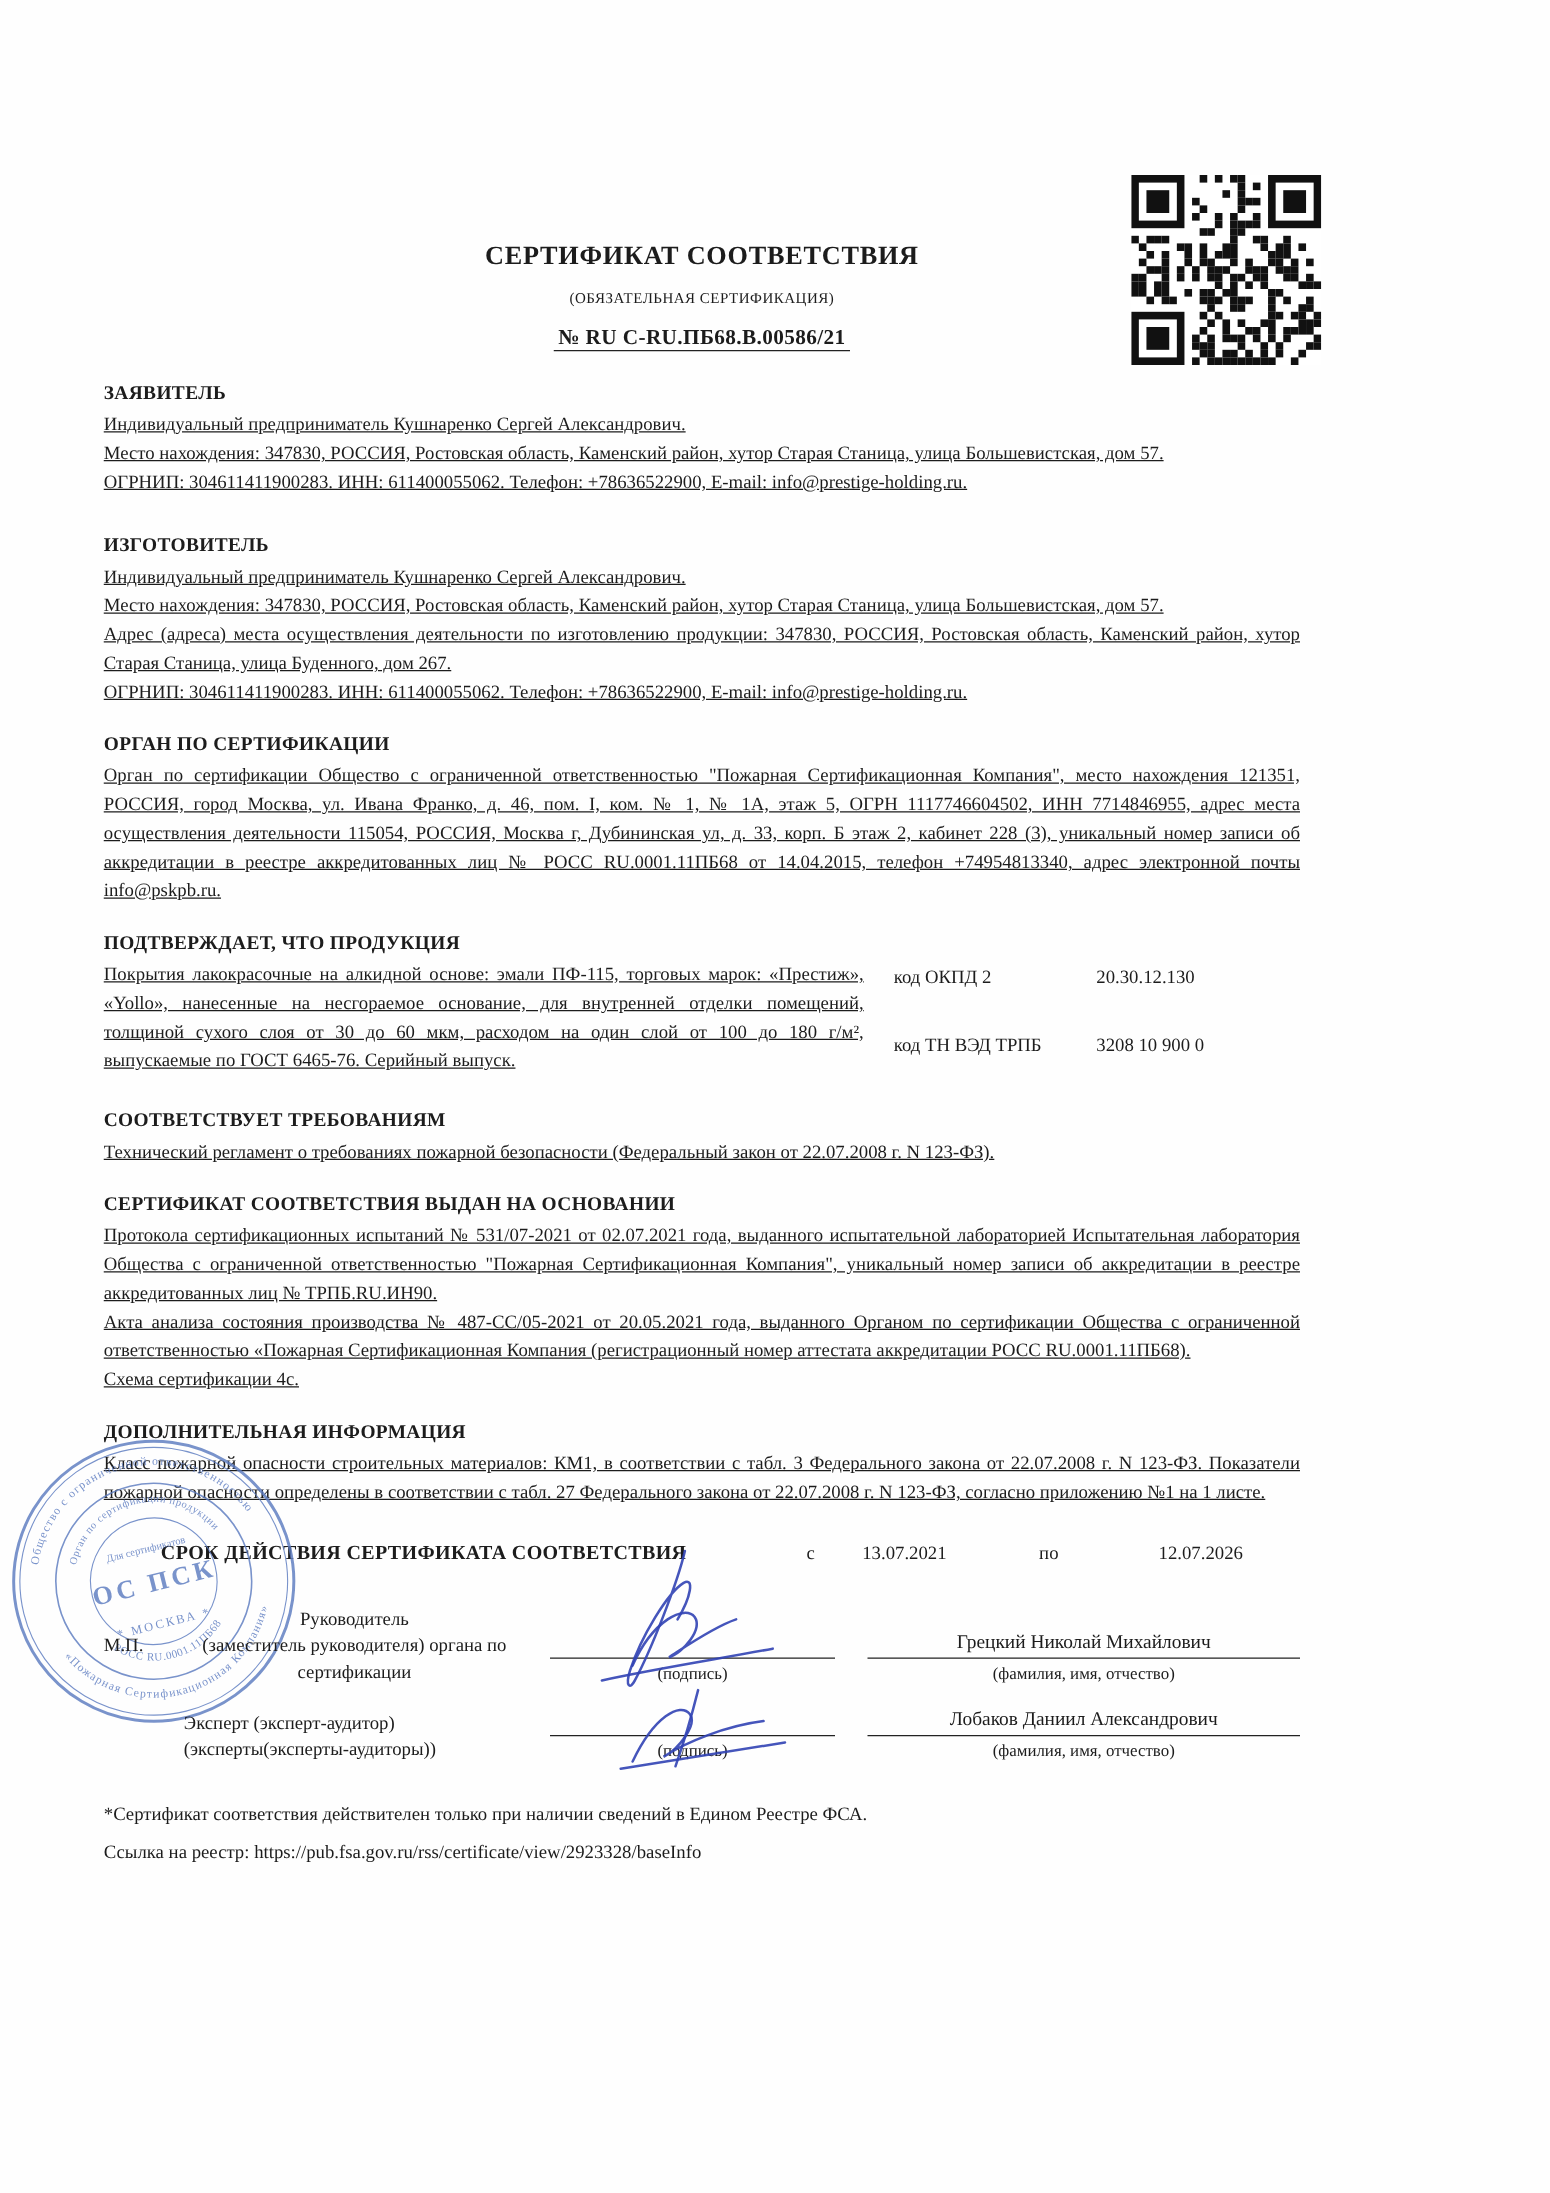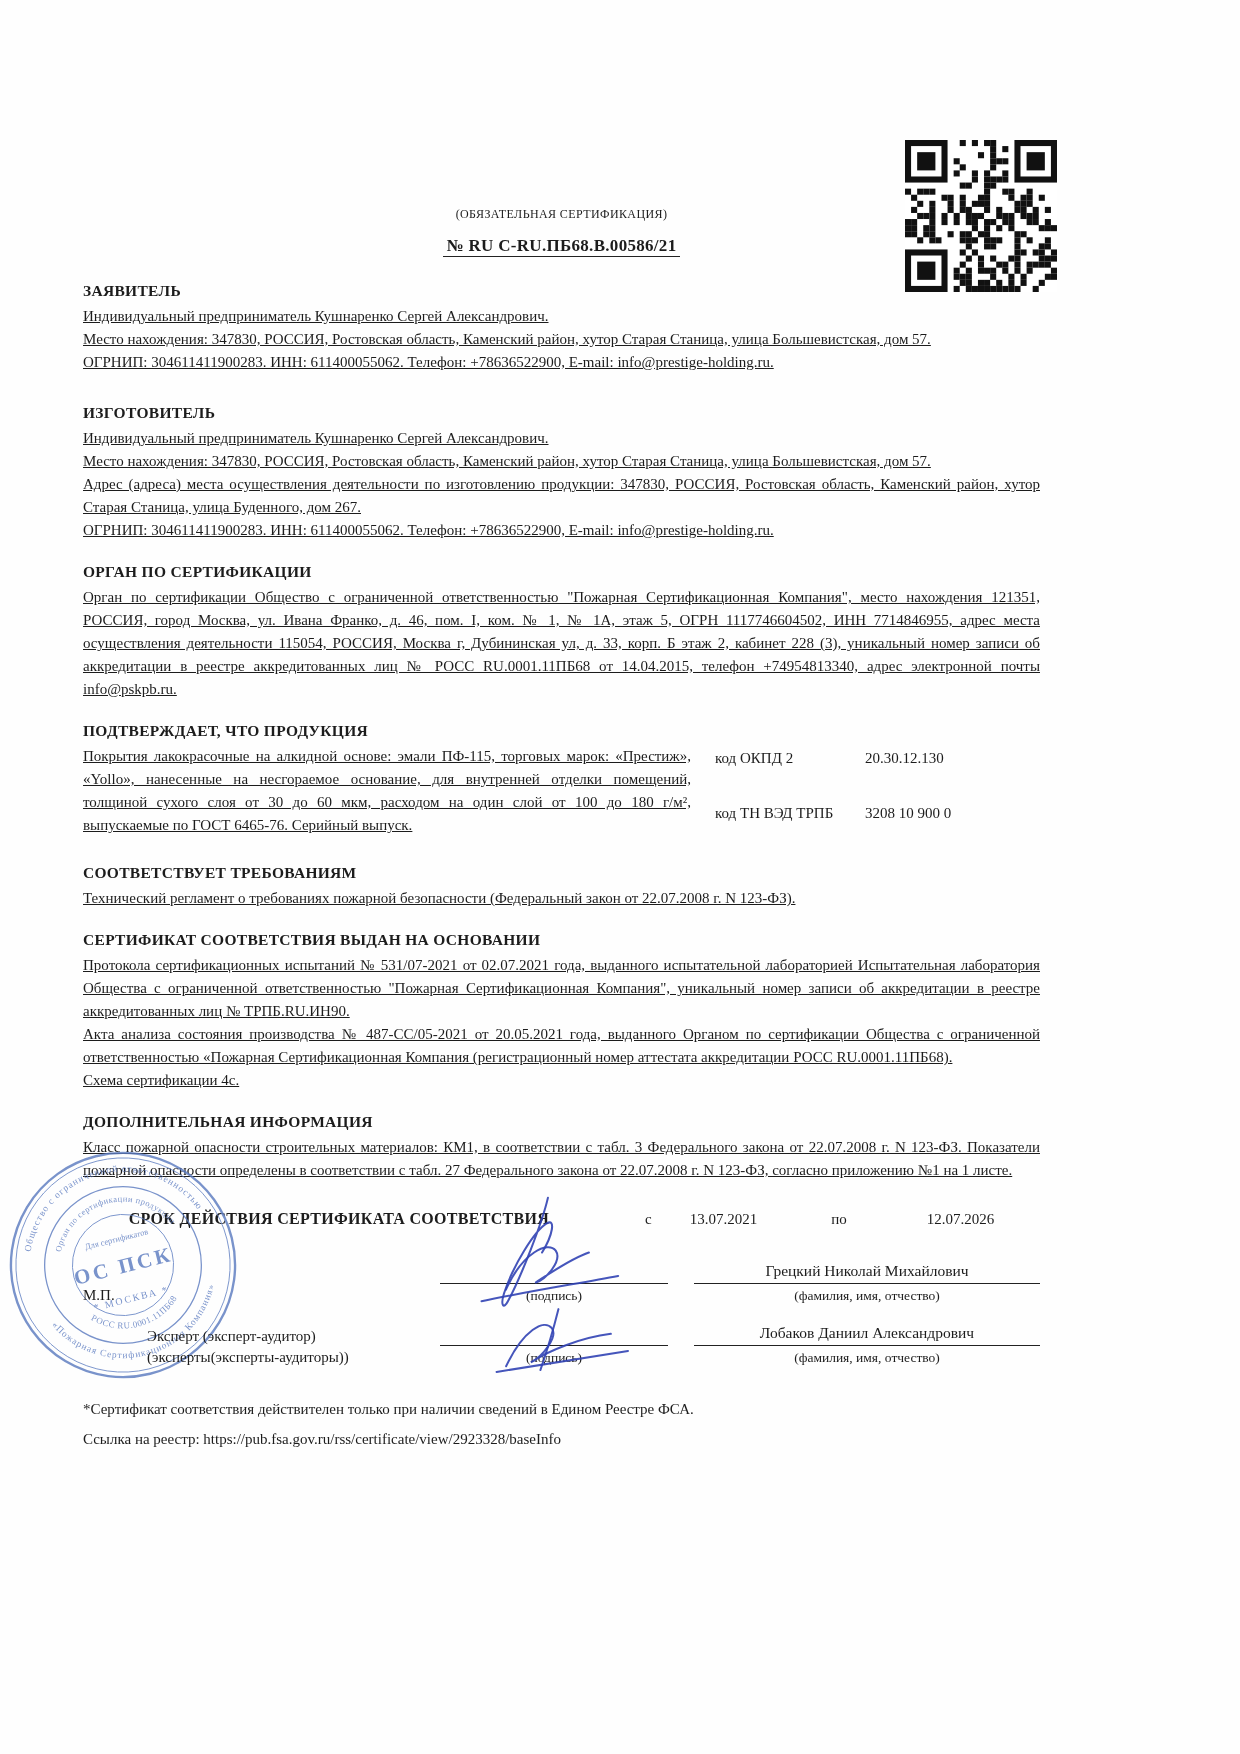--- a/index.html
+++ b/index.html
@@ -44,21 +44,21 @@
   .sec-manufacturer { margin-top:28px; }
   .sec-certbody     { margin-top:19px; }
   .sec-product      { margin-top:19px; }
   .sec-conform      { margin-top:25px; }
   .sec-basis        { margin-top:19px; }
   .sec-additional   { margin-top:19px; }
 
   .product-row { display:flex; align-items:flex-start; }
   .product-desc { width:608px; }
   .product-codes { flex:1; padding-left:24px; padding-top:2px; }
-  .code-row { display:flex; font-size:15px; line-height:22px; }
+  .code-row { display:flex; font-size:15px; line-height:22px;gap:12px; }
   .code-row .code-label { width:150px; }
   .code-row.tnved { margin-top:33px; }
 
   
   .validity { margin-top:28px; display:flex; align-items:baseline; font-size:15px;justify-content:center; }
   .validity h2 { font-size:16px; font-weight:bold; letter-spacing:0.3px; }
   .v-from-label { margin-left:96px; }
   .v-from-date  { margin-left:38px; }
   .v-to-label   { margin-left:74px; }
   .v-to-date    { margin-left:80px; }
@@ -337,20 +337,21 @@
       <text font-size="9" letter-spacing="0.5">
         <textPath href="#arcMB" startOffset="50%" text-anchor="middle">РОСС RU.0001.11ПБ68</textPath>
       </text>
       <text x="120" y="96" font-size="8.5" text-anchor="middle">Для сертификатов</text>
       <text x="120" y="128" font-size="21" font-weight="bold" letter-spacing="3" text-anchor="middle">ОС ПСК</text>
       <text x="120" y="158" font-size="10" letter-spacing="2" text-anchor="middle">* МОСКВА *</text>
     </g>
   </svg>
 
   <header class="doc-header">
+    <h1 class="title">СЕРТИФИКАТ СООТВЕТСТВИЯ</h1>
     <div class="subtitle">(ОБЯЗАТЕЛЬНАЯ СЕРТИФИКАЦИЯ)</div>
     <div class="number-row">
       <span class="number">№ RU С-RU.ПБ68.В.00586/21</span>
     </div>
   </header>
 
   <section class="sec sec-applicant">
     <h2>ЗАЯВИТЕЛЬ</h2>
     <p>Индивидуальный предприниматель Кушнаренко Сергей Александрович.</p>
     <p>Место нахождения: 347830, РОССИЯ, Ростовская область, Каменский район, хутор Старая Станица, улица Большевистская, дом 57.</p>
@@ -410,20 +411,24 @@
     <span class="v-from-date">13.07.2021</span>
     <span class="v-to-label">по</span>
     <span class="v-to-date">12.07.2026</span>
   </div>
 
   <div class="sig-block">
 
     <div class="sig-row row1">
       <div class="sig-role">
         <span class="mp">М.П.</span>
+        <div class="role-text">
+          <div>Руководитель</div>
+          <div>(заместитель руководителя) органа по сертификации</div>
+        </div>
       </div>
       <div class="sig-col">
         <svg class="sig-svg sig1" viewBox="0 0 230 125">
           <path class="sig-stroke" d="M98 6 C92 32 70 88 57 112 C53 120 49 117 53 104 C62 76 84 40 97 32 C106 27 103 44 92 62"></path>
           <path class="sig-stroke" d="M55 100 C72 62 98 50 106 60 C113 70 96 90 85 93 C99 84 122 68 140 62"></path>
           <path class="sig-stroke" d="M30 112 C76 102 128 94 170 86"></path>
         </svg>
         <div class="sig-line"></div>
         <div class="cap">(подпись)</div>
       </div>

